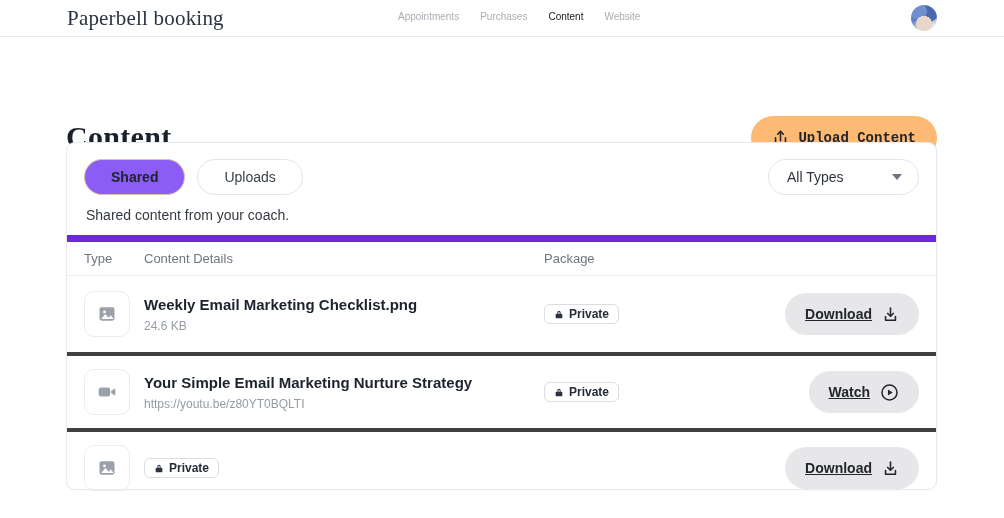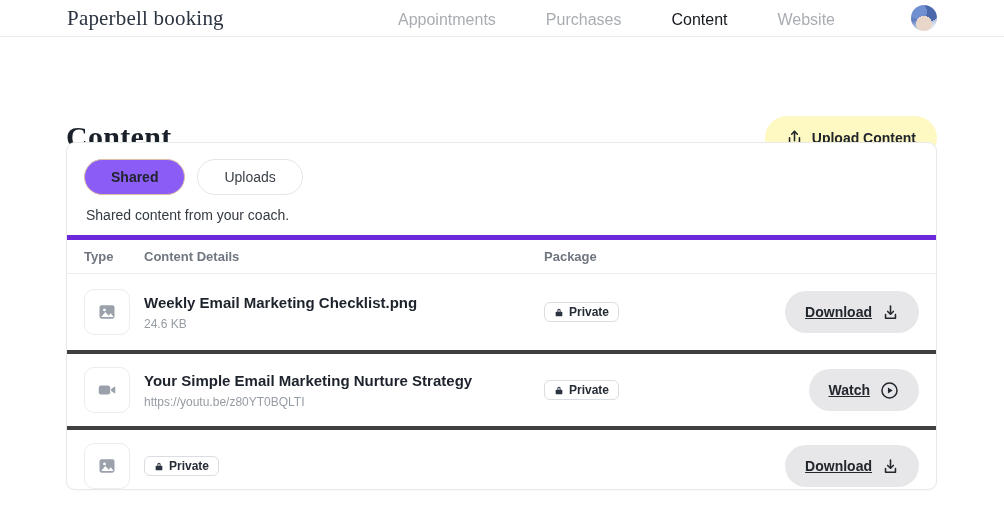--- a/index.html
+++ b/index.html
@@ -3,37 +3,37 @@
 <meta charset="utf-8">
 <style>
   * { margin:0; padding:0; box-sizing:border-box; }
   html,body { width:1004px; height:518px; background:#ffffff; overflow:hidden;
     font-family:"Liberation Sans", sans-serif; -webkit-font-smoothing:antialiased; }
 
   
   .top-nav { position:relative; height:37px; background:#fff; border-bottom:1px solid #e9eaec; }
   .logo { position:absolute; left:67px; top:6px; font-family:"Liberation Serif", serif;
     font-size:21px; color:#2b3440; letter-spacing:.2px; }
-  .nav-items { position:absolute; left:398px; top:11px; display:flex; gap:50px; font-size:16px; }
+  .nav-items { position:absolute; left:398px; top:11px; display:flex; gap:21px; font-size:10px; }
   .nav-item { color:#a9adb3; cursor:pointer; white-space:nowrap; }
   .nav-item.active { color:#15181d; font-weight:500; }
   .avatar { position:absolute; right:67px; top:5px; width:26px; height:26px; border-radius:50%;
     background:
       radial-gradient(circle at 50% 72%, #e9d6cb 0 34%, transparent 35%),
       radial-gradient(circle at 30% 25%, #6f8fd0 0 30%, transparent 31%),
       radial-gradient(circle at 72% 30%, #4a69ad 0 32%, transparent 33%),
       linear-gradient(160deg,#8fa6d6 0%, #5d7cc0 45%, #dce3ee 78%, #f2f0ee 100%); }
 
   
   .page-head { position:relative; height:105px; }
   .page-title { position:absolute; left:66px; top:83px; font-family:"Liberation Serif", serif;
     font-size:30px; font-weight:700; color:#1a212b; letter-spacing:.3px; }
   .upload-btn { position:absolute; right:67px; top:79px; height:44px; padding:0 21px;
-    display:inline-flex; align-items:center; gap:9px; background:#fef9c3; border:none;
-    border-radius:22px; font-family:Liberation Sans, sans-serif; font-size:14px; font-weight:700; color:#20242b; cursor:pointer; }
+    display:inline-flex; align-items:center; gap:9px; background:#fdba74; border:none;
+    border-radius:22px; font-family:Liberation Mono, monospace; font-size:14px; font-weight:700; color:#20242b; cursor:pointer; }
 
   
   .card { position:absolute; left:66px; top:142px; width:871px; height:348px;
     background:#fff; border:1px solid #e8e9eb; border-radius:9px;
     box-shadow:0 1px 2px rgba(20,25,35,.03); }
   .card-top { position:relative; padding:16px 17px 0 17px; }
   .tabs { display:inline-flex; gap:12px; }
   .tab { height:36px; padding:0 26px; display:inline-flex; align-items:center; border-radius:18px;
     font-size:14px; cursor:pointer; background:#fff; border:1px solid #e3e5e8; color:#3c424a;
     font-family:inherit; }
@@ -43,22 +43,22 @@
     border:1px solid #e3e5e8; border-radius:18px; padding:0 16px 0 18px; font-size:14px;
     color:#2d333c; background:#fff; cursor:pointer; }
   .select.types { width:151px; }
   .select.packages { width:228px; }
   .caret { width:0; height:0; border-left:5px solid transparent; border-right:5px solid transparent;
     border-top:6px solid #6b7480; margin-left:12px; }
   .card-desc { padding:12px 17px 12px 19px; font-size:14px; color:#343a42; }
 
   
   .thead { display:grid; grid-template-columns:60px 400px 1fr auto; align-items:center;
-    border-top:5px solid #6d28d9; border-bottom:1px solid #ececee; padding:9px 17px;
-    font-size:13px; font-weight:700; color:#70767f; }
+    border-top:7px solid #6d28d9; border-bottom:1px solid #ececee; padding:9px 17px;
+    font-size:13px; font-weight:400; color:#70767f; }
   .row { display:grid; grid-template-columns:60px 400px 1fr auto; align-items:center;
     min-height:76px; padding:0 17px; }
   .row + .row { border-top:4px solid #404040; }
   .type-box { width:46px; height:46px; border:1px solid #ececf0; border-radius:10px;
     display:flex; align-items:center; justify-content:center; }
   .details .title { font-size:15px; font-weight:700; color:#1d232c; }
   .details .sub { font-size:12px; color:#969ca4; margin-top:6px; }
   .badge { display:inline-flex; align-items:center; gap:5px; border:1px solid #dadde2;
     border-radius:6px; padding:2px 9px; font-size:12px; font-weight:600; color:#262c35;
     background:#fff; }
@@ -96,20 +96,24 @@
   </button>
 </div>
 
 <section class="card">
   <div class="card-top">
     <div class="tabs">
       <button class="tab active">Shared</button>
       <button class="tab">Uploads</button>
     </div>
     <div class="selects">
+      <div class="select types">
+        <span>All Types</span>
+        <span class="caret"></span>
+      </div>
     </div>
   </div>
   <div class="card-desc">Shared content from your coach.</div>
 
   <div class="thead">
     <span>Type</span>
     <span>Content Details</span>
     <span>Package</span>
     <span></span>
   </div>

